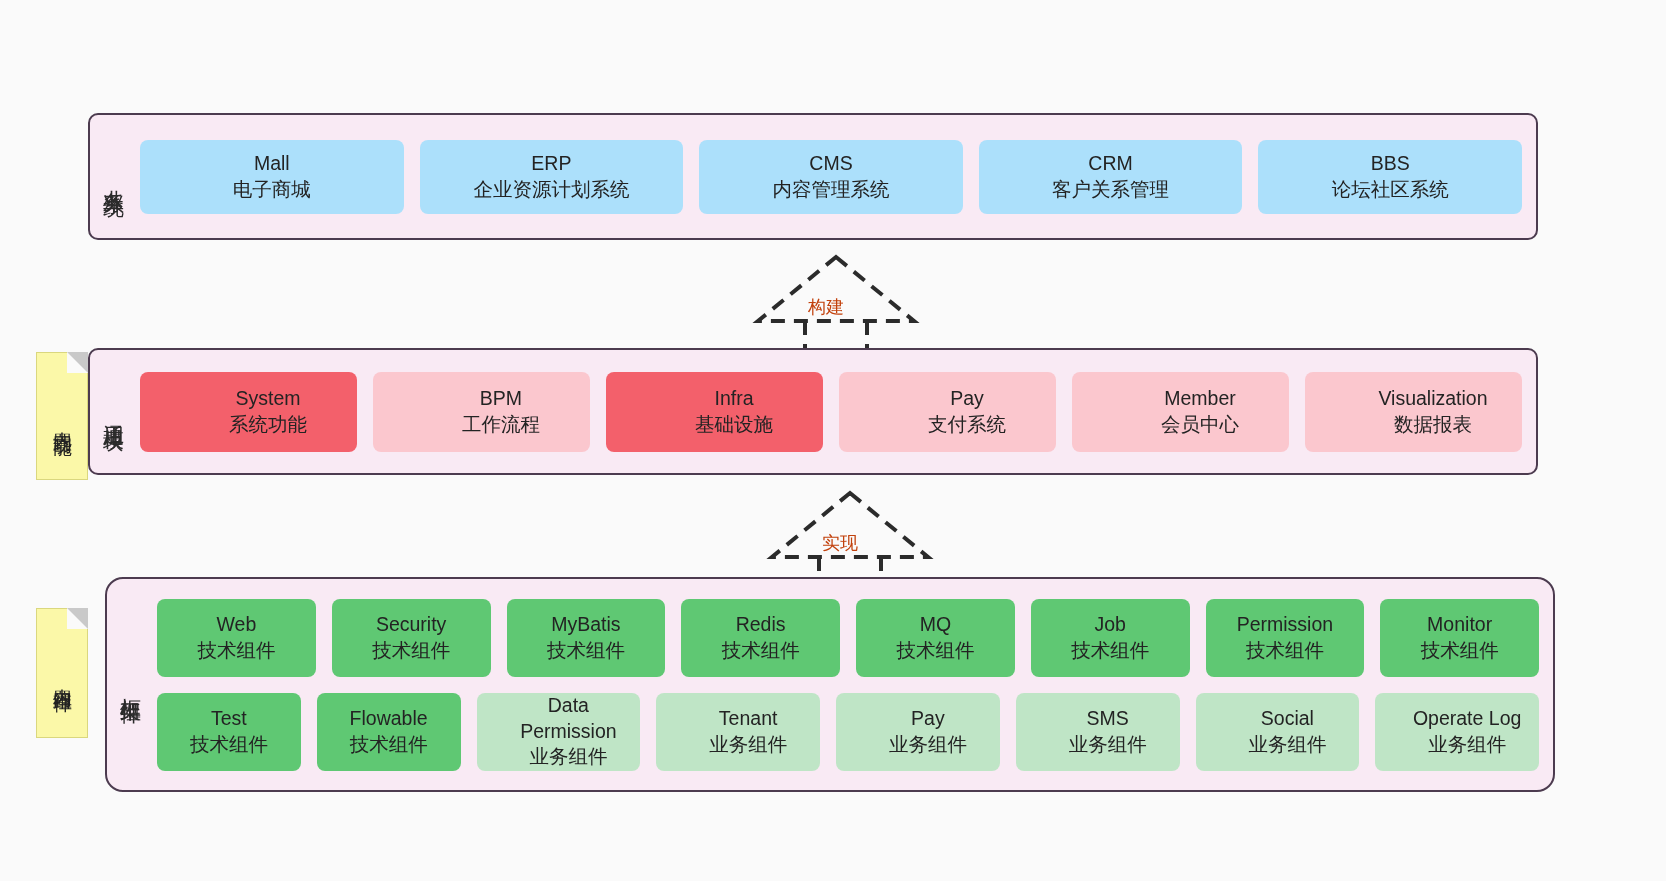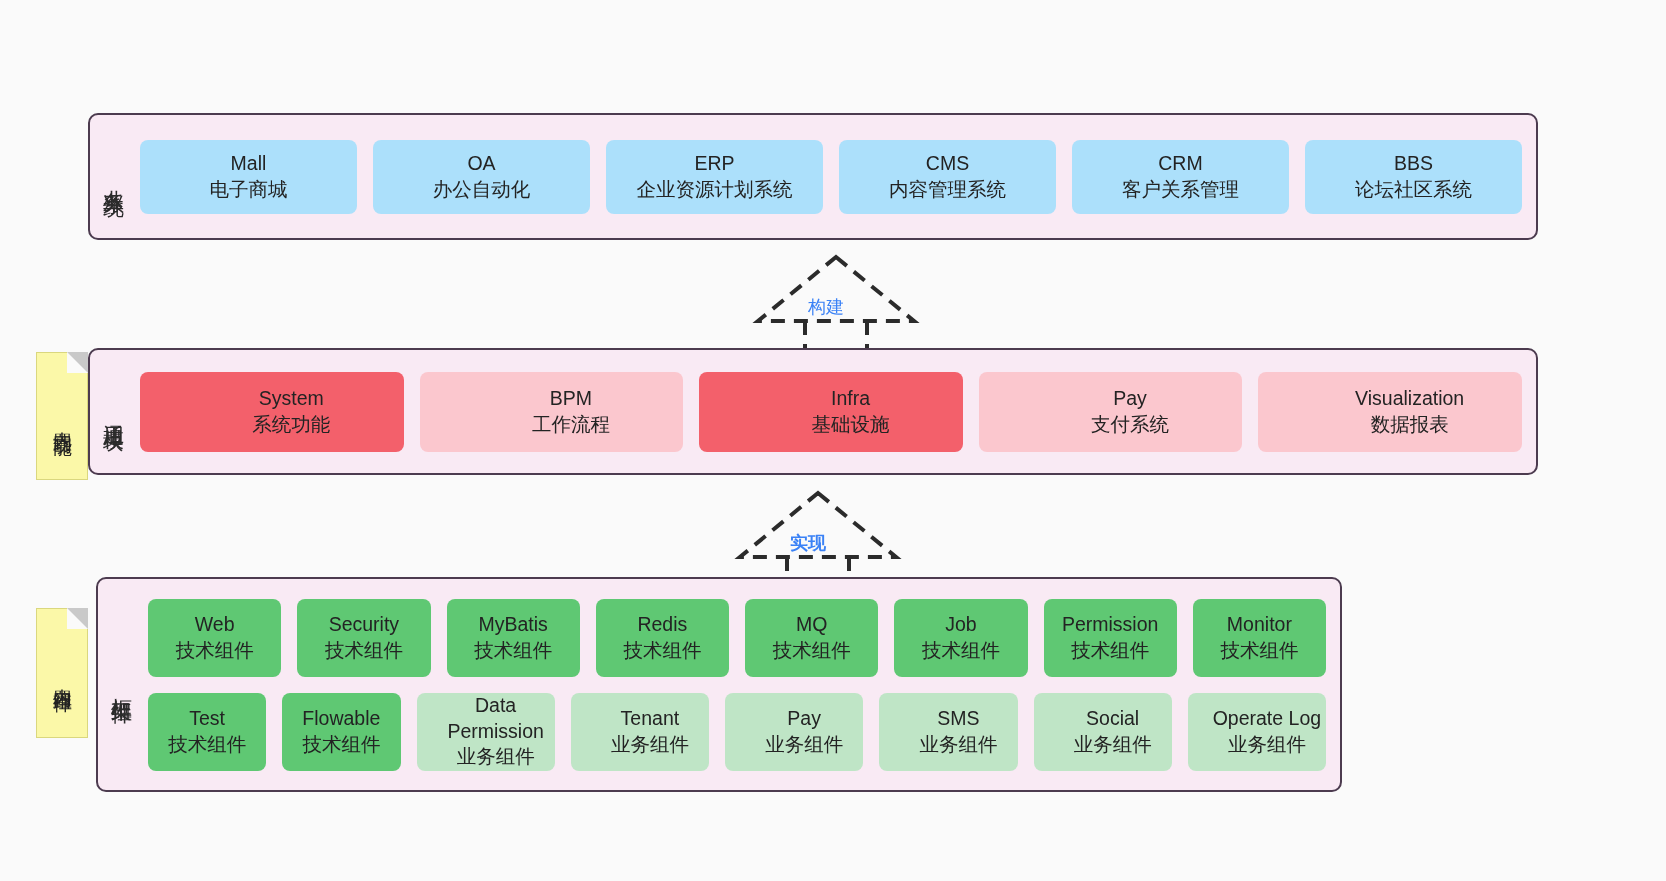--- a/index.html
+++ b/index.html
@@ -77,21 +77,21 @@
   .kind-green      { background: #5fc873; }
   .kind-lightgreen { background: #bfe5c6; padding-left: 24px; }
 
   
   #layer-business  { left: 88px;  top: 113px; width: 1450px; height: 127px; }
   #layer-business .node { height: 74px; }
 
   #layer-modules   { left: 88px;  top: 348px; width: 1450px; height: 127px; }
   #layer-modules .node { height: 80px; padding-left: 43px; }
 
-  #layer-framework { left: 96px;  top: 577px; width: 1246px; height: 215px; }
+  #layer-framework { left: 105px;  top: 577px; width: 1450px; height: 215px; border-radius: 18px; }
   #layer-framework .node { height: 78px; }
 
   
   .sticky {
     position: absolute;
     width: 52px;
     background: #fbf8a8;
     border: 1px solid #dad77e;
     display: flex;
     align-items: center;
@@ -119,25 +119,25 @@
     top: -1px; right: -1px;
     width: 21px; height: 21px;
     background: #fafafa;
   }
   #sticky-modules   { left: 36px; top: 352px; height: 128px; }
   #sticky-framework { left: 36px; top: 608px; height: 130px; }
 
   
   .arrow { position: absolute; }
   #arrow-build  { left: 746px; top: 249px; width: 180px; height: 100px; }
-  #arrow-impl   { left: 728px; top: 485px; width: 180px; height: 100px; font-weight: bold; }
+  #arrow-impl   { left: 760px; top: 485px; width: 180px; height: 100px; }
   .arrow-label {
     position: absolute;
     font-size: 18px;
-    color: #3b82f6;
+    color: #c2410c;
     white-space: nowrap;
     background: transparent;
   }
   #arrow-build .arrow-label { left: 62px; top: 46px; }
   #arrow-impl  .arrow-label { left: 62px; top: 46px; }
 </style>
 </head>
 <body>
 
 <div id="canvas">
@@ -150,24 +150,20 @@
     <span>内置组件</span>
   </div>
 
   <div class="layer" id="layer-business">
     <div class="layer-title">业务系统</div>
     <div class="layer-body">
       <div class="node-row">
         <div class="node kind-blue">
           <span class="n-en">Mall</span>
           <span class="n-cn">电子商城</span>
-        </div>
-        <div class="node kind-blue">
-          <span class="n-en">OA</span>
-          <span class="n-cn">办公自动化</span>
         </div>
         <div class="node kind-blue">
           <span class="n-en">ERP</span>
           <span class="n-cn">企业资源计划系统</span>
         </div>
         <div class="node kind-blue">
           <span class="n-en">CMS</span>
           <span class="n-cn">内容管理系统</span>
         </div>
         <div class="node kind-blue">
@@ -207,20 +203,24 @@
         </div>
         <div class="node kind-red">
           <span class="n-en">Infra</span>
           <span class="n-cn">基础设施</span>
         </div>
         <div class="node kind-pink">
           <span class="n-en">Pay</span>
           <span class="n-cn">支付系统</span>
         </div>
         <div class="node kind-pink">
+          <span class="n-en">Member</span>
+          <span class="n-cn">会员中心</span>
+        </div>
+        <div class="node kind-pink">
           <span class="n-en">Visualization</span>
           <span class="n-cn">数据报表</span>
         </div>
       </div>
     </div>
   </div>
 
   <div class="arrow" id="arrow-impl">
     <svg width="180" height="100" viewBox="0 0 180 100">
       <polygon points="90,8 168,72 12,72" fill="#fafafa" stroke="#2b2b2b" stroke-width="4" stroke-dasharray="14,9" stroke-linejoin="miter"></polygon>

